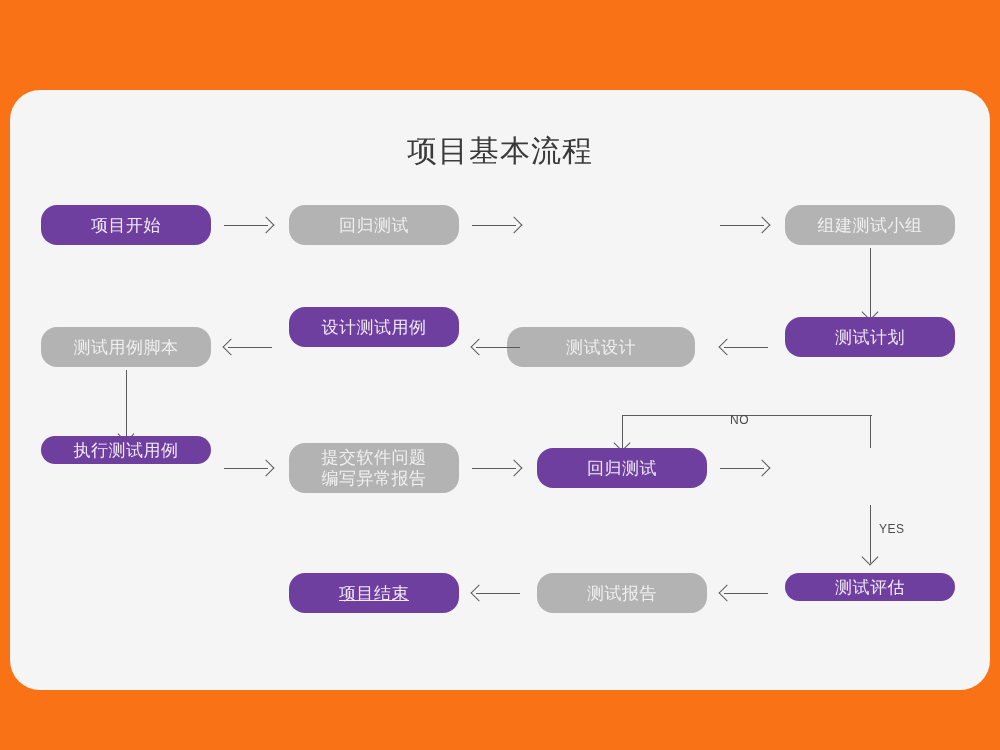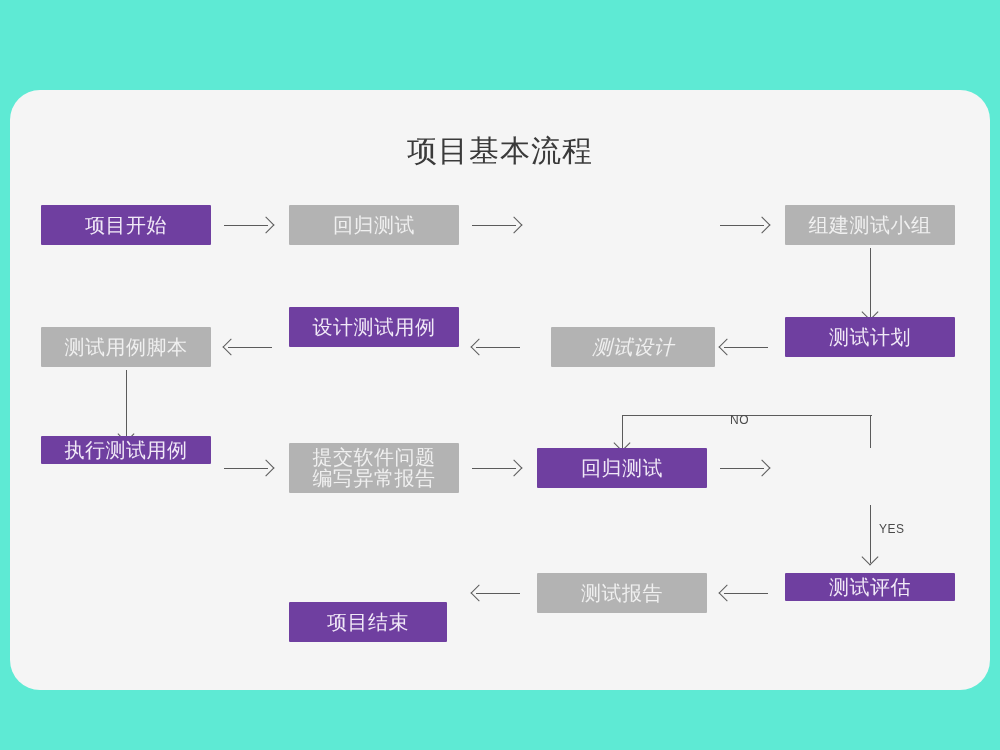--- a/index.html
+++ b/index.html
@@ -10,21 +10,21 @@
   body {
     width: 1000px;
     height: 750px;
     font-family: "Liberation Sans", "DejaVu Sans", sans-serif;
     overflow: hidden;
   }
   #canvas {
     position: relative;
     width: 1000px;
     height: 750px;
-    background: #5eead4;
+    background: #f97316;
   }
   .panel {
     position: absolute;
     left: 10px;
     top: 90px;
     width: 980px;
     height: 600px;
     background: #f5f5f5;
     border-radius: 30px;
   }
@@ -41,22 +41,22 @@
   }
 
   
   .node {
     position: absolute;
     box-sizing: border-box;
     display: flex;
     align-items: center;
     justify-content: center;
     text-align: right;
-    border-radius: 1px;
-    font-size: 20px;
+    border-radius: 16px;
+    font-size: 17px;
     line-height: 21px;
     letter-spacing: 0.5px;
     white-space: pre-line;
     user-select: none;
   }
   .node.purple {
     background: #6f3fa0;
     color: #f1e9f7;
   }
   .node.gray {
@@ -113,21 +113,21 @@
   <div class="arrowhead ah-right" style="left:508px; top:219px;"></div>
 
   <div class="hline" style="left:720px; top:225px; width:44px;"></div>
   <div class="arrowhead ah-right" style="left:756px; top:219px;"></div>
 
   <div class="vline" style="left:870px; top:248px; height:70px;"></div>
   <div class="arrowhead ah-down" style="left:864px; top:306px;"></div>
 
   <div class="node gray" style="left:41px;  top:327px; width:170px; height:40px;">测试用例脚本</div>
   <div class="node purple" style="left:289px; top:307px; width:170px; height:40px;">设计测试用例</div>
-  <div class="node gray" style="left:551px; top:327px; width:164px; height:40px;font-style:italic;">测试设计</div>
+  <div class="node gray" style="left:507px; top:327px; width:188px; height:40px;">测试设计</div>
   <div class="node purple" style="left:785px; top:317px; width:170px; height:40px;">测试计划</div>
 
   <div class="hline" style="left:228px; top:347px; width:44px;"></div>
   <div class="arrowhead ah-left" style="left:225px; top:341px;"></div>
 
   <div class="hline" style="left:476px; top:347px; width:44px;"></div>
   <div class="arrowhead ah-left" style="left:473px; top:341px;"></div>
 
   <div class="hline" style="left:724px; top:347px; width:44px;"></div>
   <div class="arrowhead ah-left" style="left:721px; top:341px;"></div>
@@ -152,21 +152,21 @@
   <div class="hline" style="left:472px; top:468px; width:44px;"></div>
   <div class="arrowhead ah-right" style="left:508px; top:462px;"></div>
 
   <div class="hline" style="left:720px; top:468px; width:44px;"></div>
   <div class="arrowhead ah-right" style="left:756px; top:462px;"></div>
 
   <div class="vline" style="left:870px; top:505px; height:58px;"></div>
   <div class="arrowhead ah-down" style="left:864px; top:551px;"></div>
   <div class="edge-label" style="left:879px; top:522px;">YES</div>
 
-  <div class="node purple" style="left:289px; top:602px; width:158px; height:40px;">项目结束</div>
+  <div class="node purple" style="left:289px; top:573px; width:170px; height:40px;text-decoration:underline;">项目结束</div>
   <div class="node gray" style="left:537px; top:573px; width:170px; height:40px;">测试报告</div>
   <div class="node purple" style="left:785px; top:573px; width:170px; height:28px;">测试评估</div>
 
   <div class="hline" style="left:476px; top:593px; width:44px;"></div>
   <div class="arrowhead ah-left" style="left:473px; top:587px;"></div>
 
   <div class="hline" style="left:724px; top:593px; width:44px;"></div>
   <div class="arrowhead ah-left" style="left:721px; top:587px;"></div>
 
 </div>

